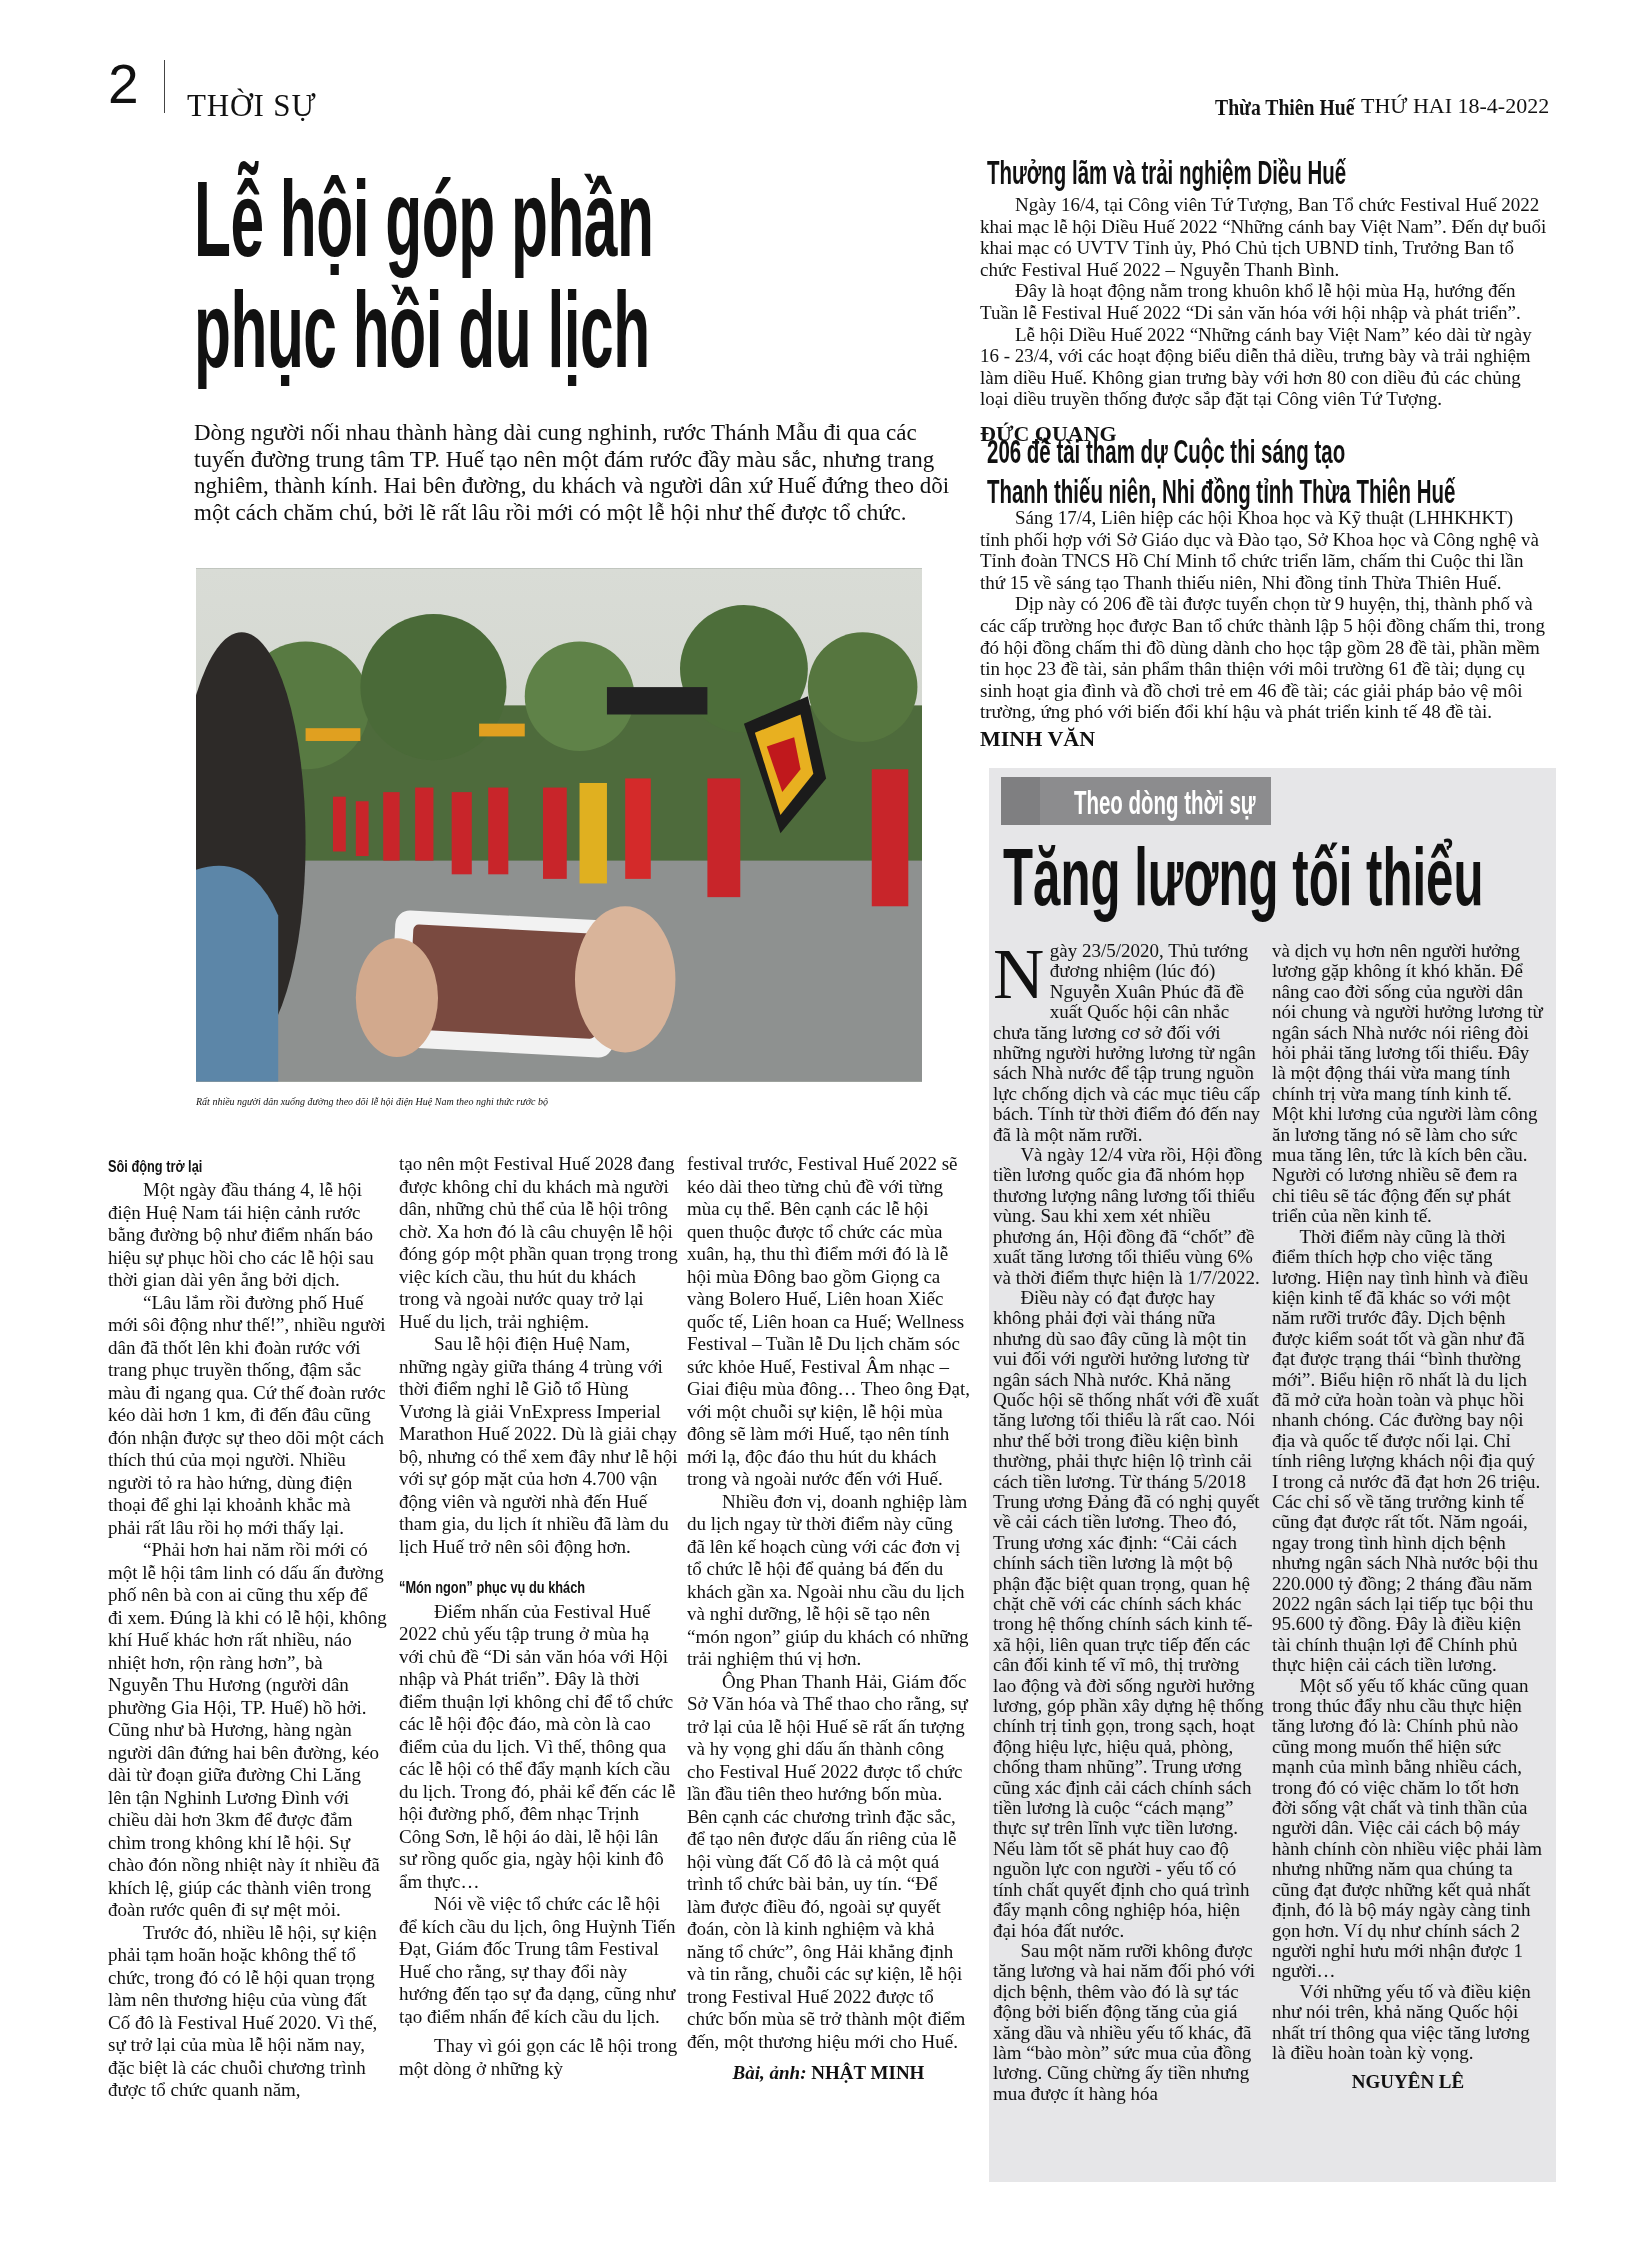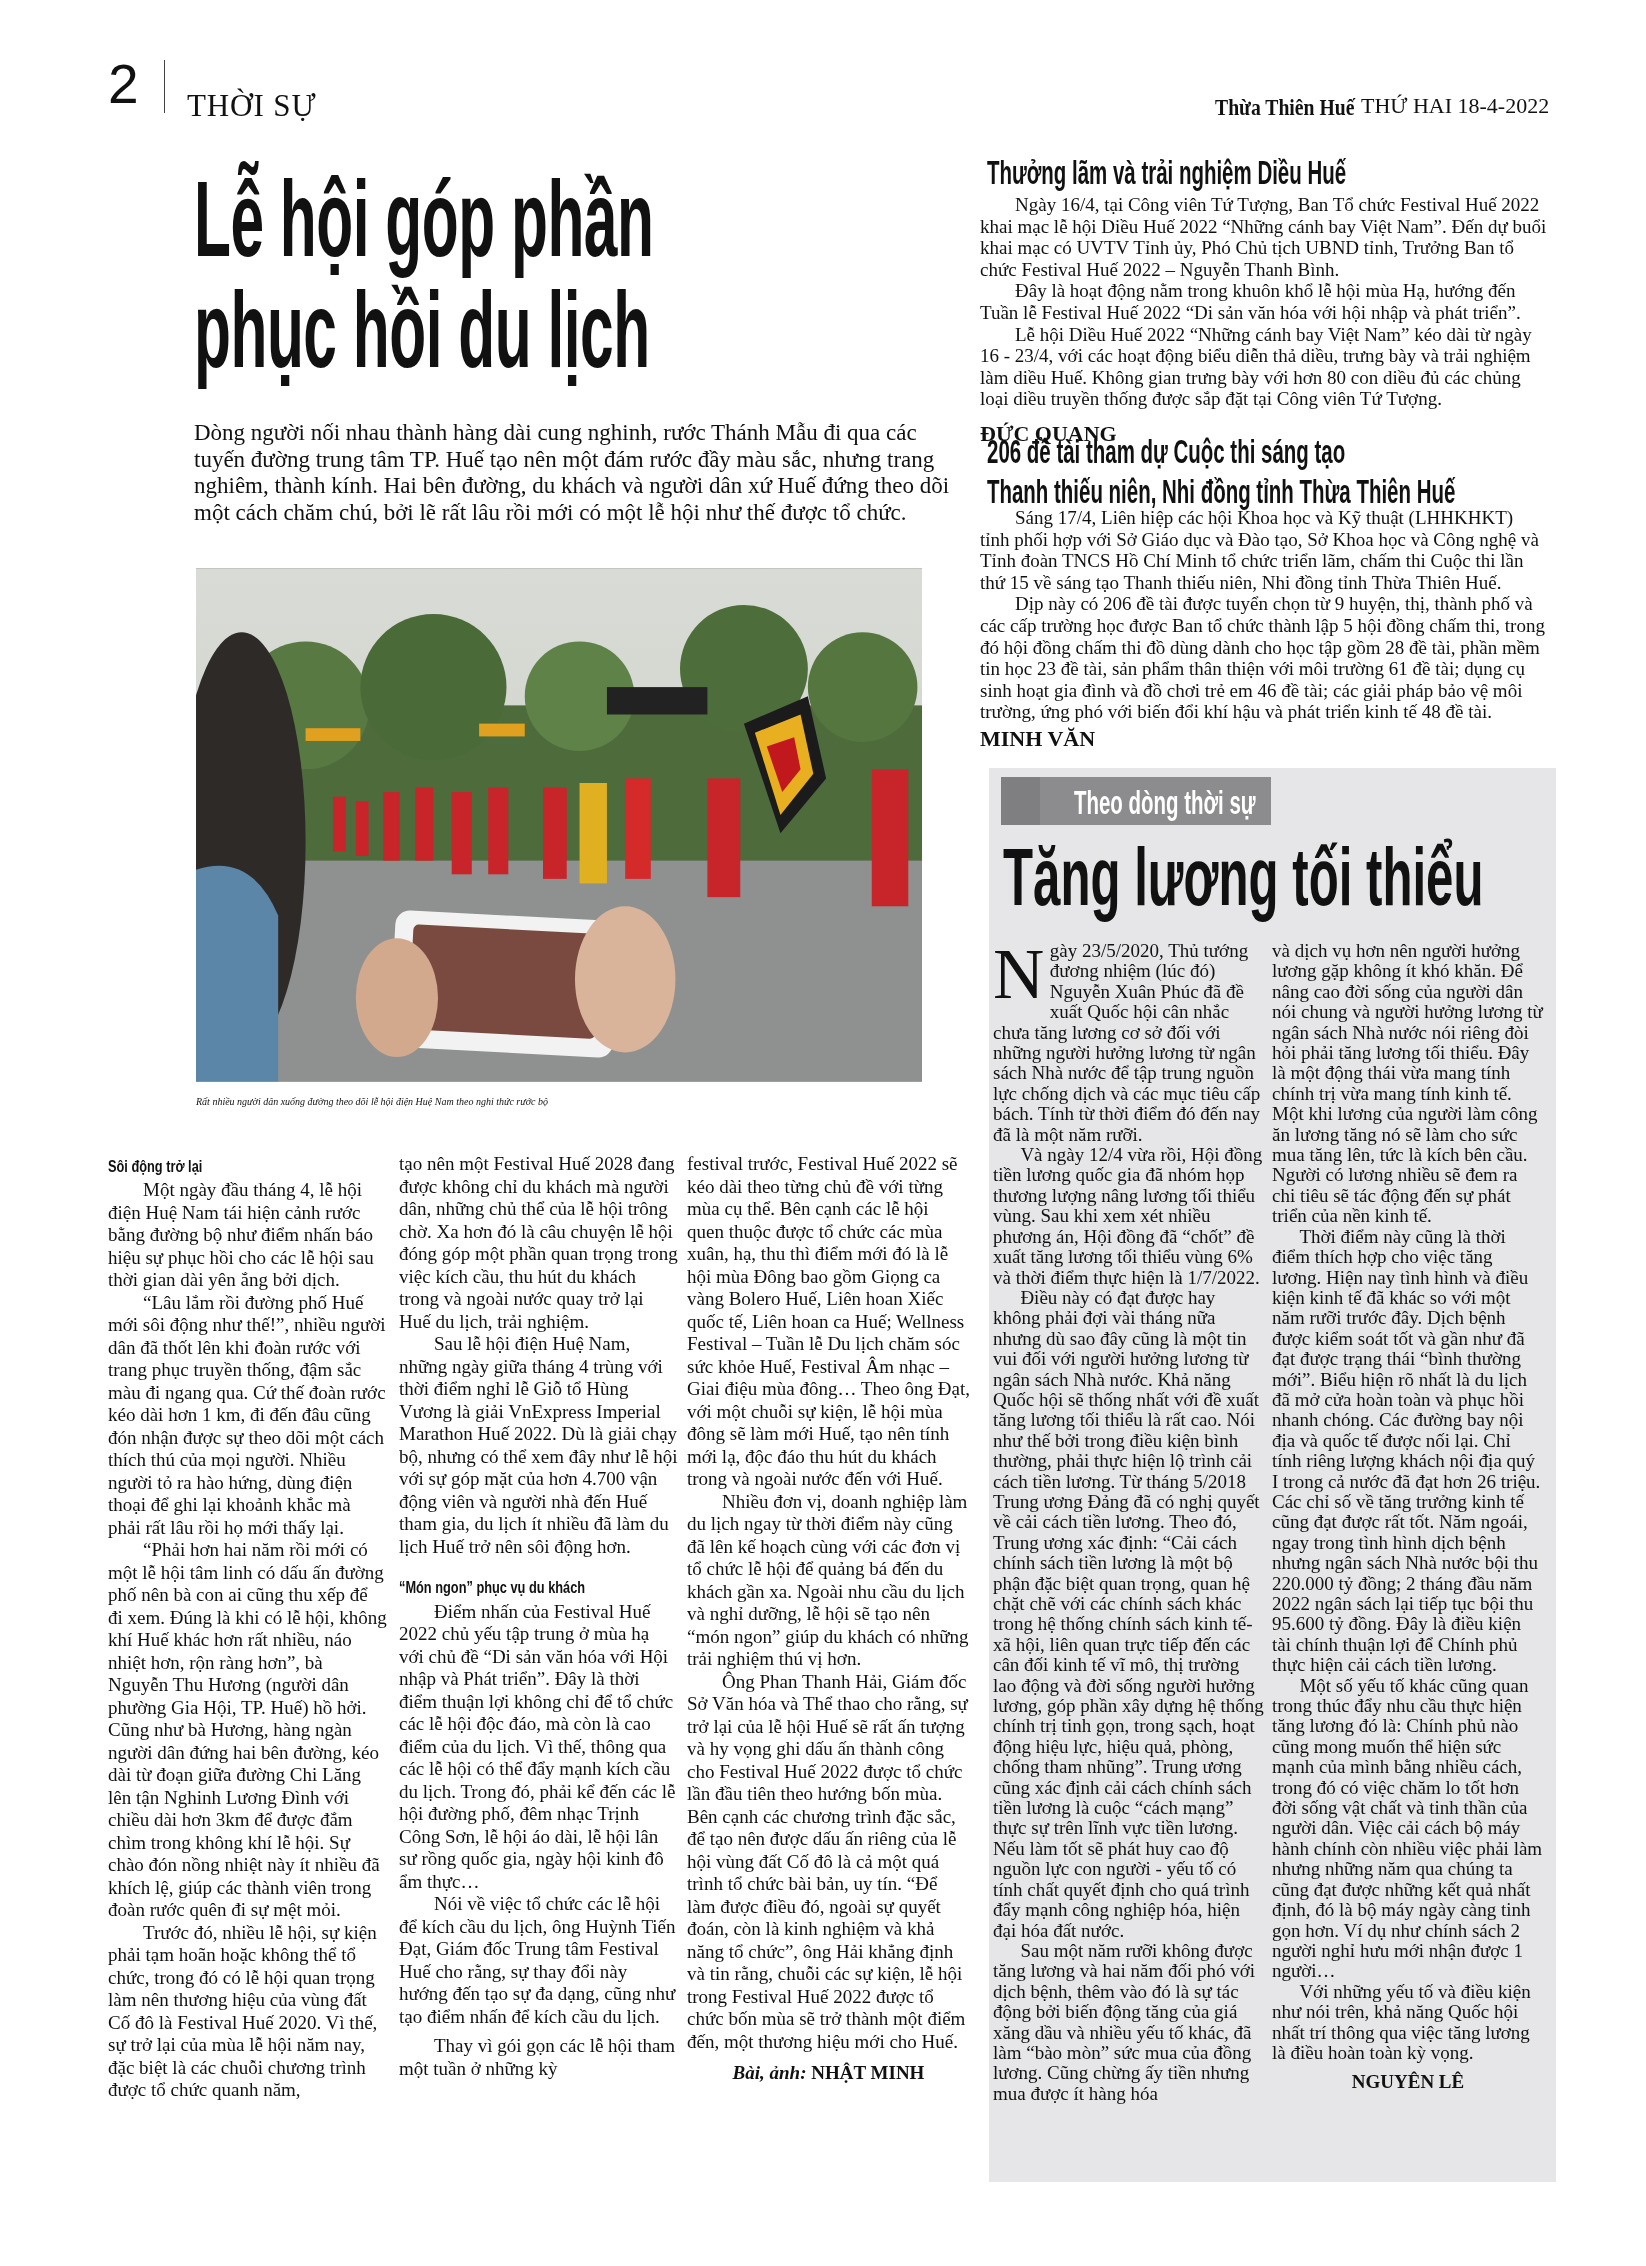--- a/index.html
+++ b/index.html
@@ -121,21 +121,21 @@
   <p>“Lâu lắm rồi đường phố Huế mới sôi động như thế!”, nhiều người dân đã thốt lên khi đoàn rước với trang phục truyền thống, đậm sắc màu đi ngang qua. Cứ thế đoàn rước kéo dài hơn 1 km, đi đến đâu cũng đón nhận được sự theo dõi một cách thích thú của mọi người. Nhiều người tỏ ra hào hứng, dùng điện thoại để ghi lại khoảnh khắc mà phải rất lâu rồi họ mới thấy lại.</p>
   <p>“Phải hơn hai năm rồi mới có một lễ hội tâm linh có dấu ấn đường phố nên bà con ai cũng thu xếp để đi xem. Đúng là khi có lễ hội, không khí Huế khác hơn rất nhiều, náo nhiệt hơn, rộn ràng hơn”, bà Nguyễn Thu Hương (người dân phường Gia Hội, TP. Huế) hồ hởi. Cũng như bà Hương, hàng ngàn người dân đứng hai bên đường, kéo dài từ đoạn giữa đường Chi Lăng lên tận Nghinh Lương Đình với chiều dài hơn 3km để được đắm chìm trong không khí lễ hội. Sự chào đón nồng nhiệt này ít nhiều đã khích lệ, giúp các thành viên trong đoàn rước quên đi sự mệt mỏi.</p>
   <p>Trước đó, nhiều lễ hội, sự kiện phải tạm hoãn hoặc không thể tổ chức, trong đó có lễ hội quan trọng làm nên thương hiệu của vùng đất Cố đô là Festival Huế 2020. Vì thế, sự trở lại của mùa lễ hội năm nay, đặc biệt là các chuỗi chương trình được tổ chức quanh năm,</p>
 </div>
 <div class="abs col col2">
   <p class="noindent">tạo nên một Festival Huế 2028 đang được không chỉ du khách mà người dân, những chủ thể của lễ hội trông chờ. Xa hơn đó là câu chuyện lễ hội đóng góp một phần quan trọng trong việc kích cầu, thu hút du khách trong và ngoài nước quay trở lại Huế du lịch, trải nghiệm.</p>
   <p>Sau lễ hội điện Huệ Nam, những ngày giữa tháng 4 trùng với thời điểm nghỉ lễ Giỗ tổ Hùng Vương là giải VnExpress Imperial Marathon Huế 2022. Dù là giải chạy bộ, nhưng có thể xem đây như lễ hội với sự góp mặt của hơn 4.700 vận động viên và người nhà đến Huế tham gia, du lịch ít nhiều đã làm du lịch Huế trở nên sôi động hơn.</p>
   <span class="subhead" style="margin-top:18.3px">“Món ngon” phục vụ du khách</span>
   <p>Điểm nhấn của Festival Huế 2022 chủ yếu tập trung ở mùa hạ với chủ đề “Di sản văn hóa với Hội nhập và Phát triển”. Đây là thời điểm thuận lợi không chỉ để tổ chức các lễ hội độc đáo, mà còn là cao điểm của du lịch. Vì thế, thông qua các lễ hội có thể đẩy mạnh kích cầu du lịch. Trong đó, phải kể đến các lễ hội đường phố, đêm nhạc Trịnh Công Sơn, lễ hội áo dài, lễ hội lân sư rồng quốc gia, ngày hội kinh đô ẩm thực…</p>
   <p>Nói về việc tổ chức các lễ hội để kích cầu du lịch, ông Huỳnh Tiến Đạt, Giám đốc Trung tâm Festival Huế cho rằng, sự thay đổi này hướng đến tạo sự đa dạng, cũng như tạo điểm nhấn để kích cầu du lịch.</p>
-  <p style="margin-top:7.3px">Thay vì gói gọn các lễ hội tham một tuần ở những kỳ</p>
+  <p style="margin-top:7.3px">Thay vì gói gọn các lễ hội trong một dòng ở những kỳ</p>
 </div>
 <div class="abs col col3">
   <p class="noindent">festival trước, Festival Huế 2022 sẽ kéo dài theo từng chủ đề với từng mùa cụ thể. Bên cạnh các lễ hội quen thuộc được tổ chức các mùa xuân, hạ, thu thì điểm mới đó là lễ hội mùa Đông bao gồm Giọng ca vàng Bolero Huế, Liên hoan Xiếc quốc tế, Liên hoan ca Huế; Wellness Festival – Tuần lễ Du lịch chăm sóc sức khỏe Huế, Festival Âm nhạc – Giai điệu mùa đông… Theo ông Đạt, với một chuỗi sự kiện, lễ hội mùa đông sẽ làm mới Huế, tạo nên tính mới lạ, độc đáo thu hút du khách trong và ngoài nước đến với Huế.</p>
   <p>Nhiều đơn vị, doanh nghiệp làm du lịch ngay từ thời điểm này cũng đã lên kế hoạch cùng với các đơn vị tổ chức lễ hội để quảng bá đến du khách gần xa. Ngoài nhu cầu du lịch và nghỉ dưỡng, lễ hội sẽ tạo nên “món ngon” giúp du khách có những trải nghiệm thú vị hơn.</p>
   <p>Ông Phan Thanh Hải, Giám đốc Sở Văn hóa và Thể thao cho rằng, sự trở lại của lễ hội Huế sẽ rất ấn tượng và hy vọng ghi dấu ấn thành công cho Festival Huế 2022 được tổ chức lần đầu tiên theo hướng bốn mùa. Bên cạnh các chương trình đặc sắc, để tạo nên được dấu ấn riêng của lễ hội vùng đất Cố đô là cả một quá trình tổ chức bài bản, uy tín. “Để làm được điều đó, ngoài sự quyết đoán, còn là kinh nghiệm và khả năng tổ chức”, ông Hải khẳng định và tin rằng, chuỗi các sự kiện, lễ hội trong Festival Huế 2022 được tổ chức bốn mùa sẽ trở thành một điểm đến, một thương hiệu mới cho Huế.</p>
   <div class="byline"><i>Bài, ảnh: </i><span>NHẬT MINH</span></div>
 </div>
 
 <div class="abs condensed brief-title b1t">Thưởng lãm và trải nghiệm Diều Huế</div>
 <div class="abs brief b1">

